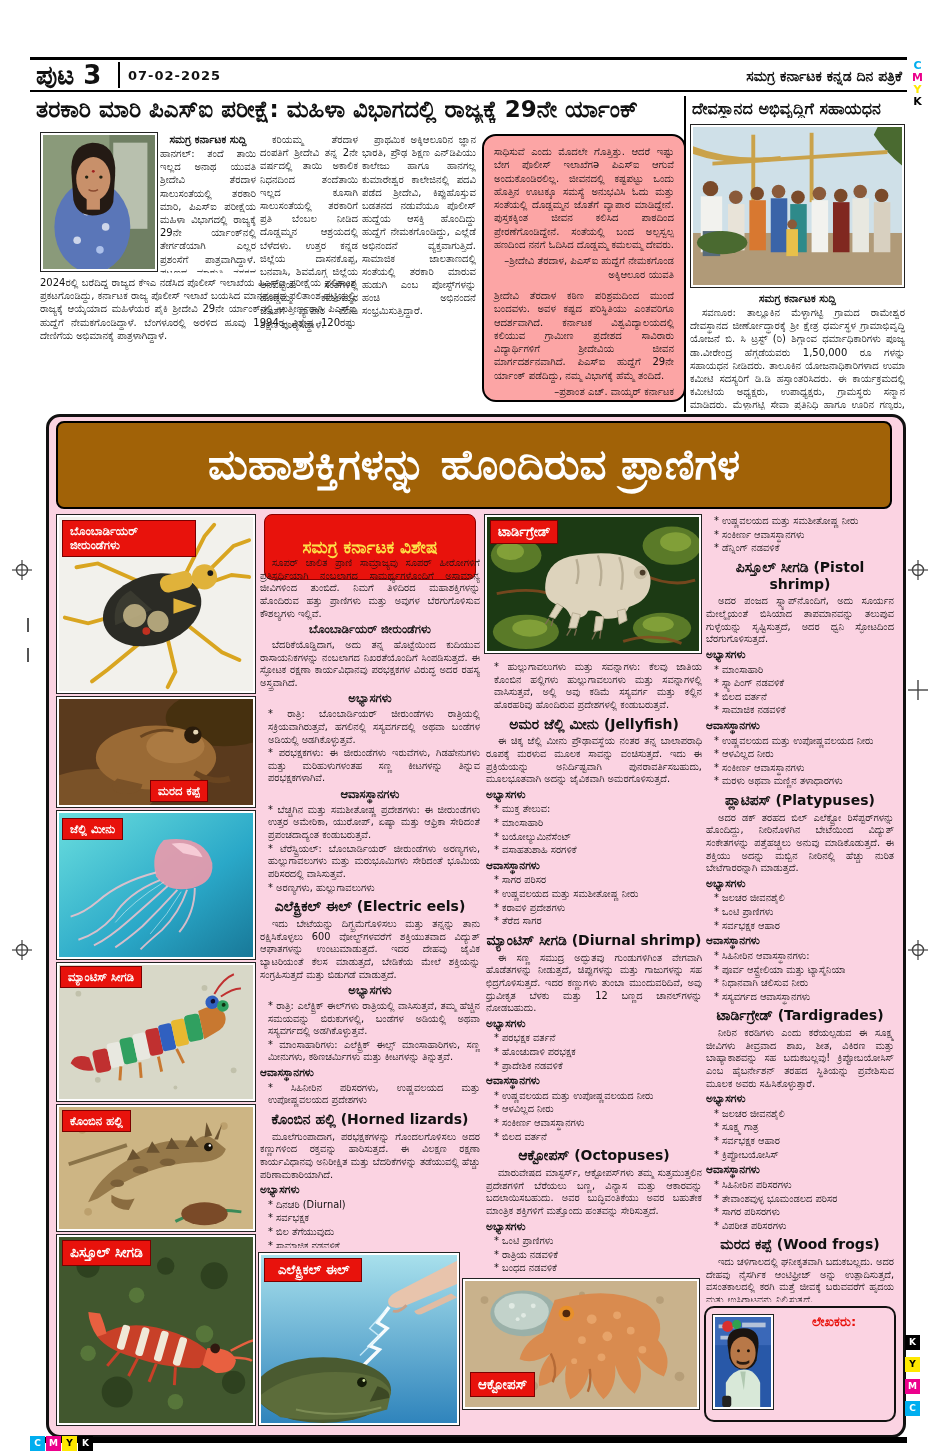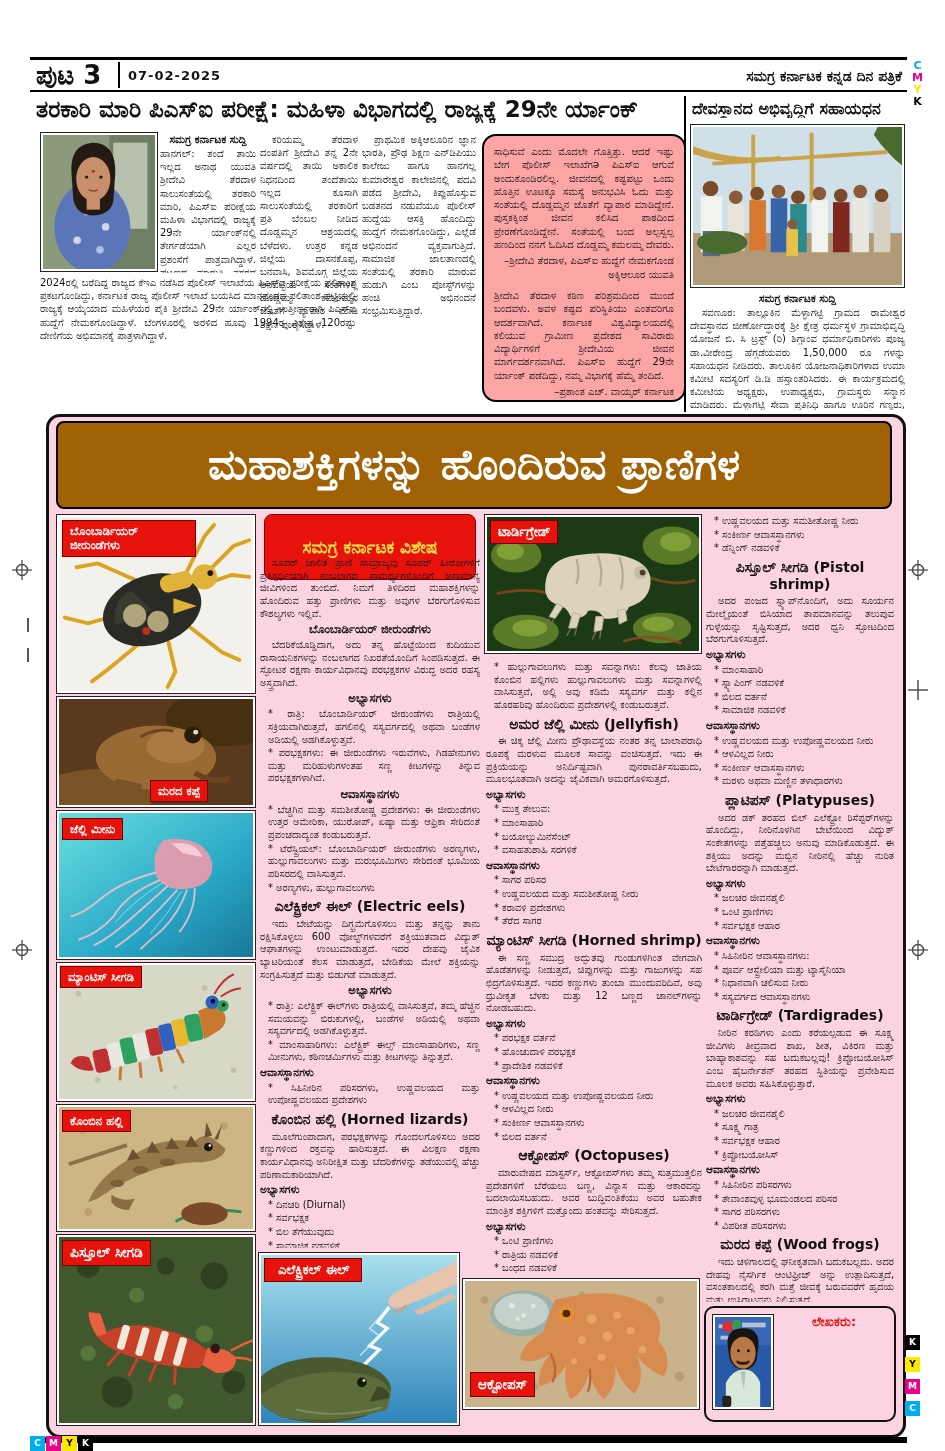--- a/index.html
+++ b/index.html
@@ -461,21 +461,21 @@
       <div class="blk blk-sh">ಅಭ್ಯಾಸಗಳು</div>
       <div class="blk blk-b">* ಮುಕ್ತ ತೇಲುವ:</div>
       <div class="blk blk-b">* ಮಾಂಸಾಹಾರಿ</div>
       <div class="blk blk-b">* ಬಯೋಲ್ಯುಮಿನೆಸೆಂಟ್</div>
       <div class="blk blk-b">* ವಸಾಹತುಶಾಹಿ ಸರಗಳಿಕೆ</div>
       <div class="blk blk-sh">ಆವಾಸಸ್ಥಾನಗಳು</div>
       <div class="blk blk-b">* ಸಾಗರ ಪರಿಸರ</div>
       <div class="blk blk-b">* ಉಷ್ಣವಲಯದ ಮತ್ತು ಸಮಶೀತೋಷ್ಣ ನೀರು</div>
       <div class="blk blk-b">* ಕರಾವಳಿ ಪ್ರದೇಶಗಳು</div>
       <div class="blk blk-b">* ತೆರೆದ ಸಾಗರ</div>
-      <div class="blk blk-h">ಮ್ಯಾಂಟಿಸ್ ಸೀಗಡಿ (Horned shrimp)</div>
+      <div class="blk blk-h">ಮ್ಯಾಂಟಿಸ್ ಸೀಗಡಿ (Diurnal shrimp)</div>
       <div class="blk blk-p">ಈ ಸಣ್ಣ ಸಮುದ್ರ ಅದ್ಭುತವು ಗುಂಡುಗಳಿಗಿಂತ ವೇಗವಾಗಿ ಹೊಡೆತಗಳನ್ನು ನೀಡುತ್ತದೆ, ಚಿಪ್ಪುಗಳನ್ನು ಮತ್ತು ಗಾಜುಗಳನ್ನು ಸಹ ಛಿದ್ರಗೊಳಿಸುತ್ತದೆ. ಇದರ ಕಣ್ಣುಗಳು ತುಂಬಾ ಮುಂದುವರಿದಿವೆ, ಅವು ಧ್ರುವೀಕೃತ ಬೆಳಕು ಮತ್ತು 12 ಬಣ್ಣದ ಚಾನಲ್‌ಗಳನ್ನು ನೋಡಬಹುದು.</div>
       <div class="blk blk-sh">ಅಭ್ಯಾಸಗಳು</div>
       <div class="blk blk-b">* ಪರಭಕ್ಷಕ ವರ್ತನೆ</div>
       <div class="blk blk-b">* ಹೊಂಚುದಾಳಿ ಪರಭಕ್ಷಕ</div>
       <div class="blk blk-b">* ಪ್ರಾದೇಶಿಕ ನಡವಳಿಕೆ</div>
       <div class="blk blk-sh">ಆವಾಸಸ್ಥಾನಗಳು</div>
       <div class="blk blk-b">* ಉಷ್ಣವಲಯದ ಮತ್ತು ಉಪೋಷ್ಣವಲಯದ ನೀರು</div>
       <div class="blk blk-b">* ಆಳವಿಲ್ಲದ ನೀರು</div>
       <div class="blk blk-b">* ಸಂಕೀರ್ಣ ಆವಾಸಸ್ಥಾನಗಳು</div>
       <div class="blk blk-b">* ಬಿಲದ ವರ್ತನೆ</div>

